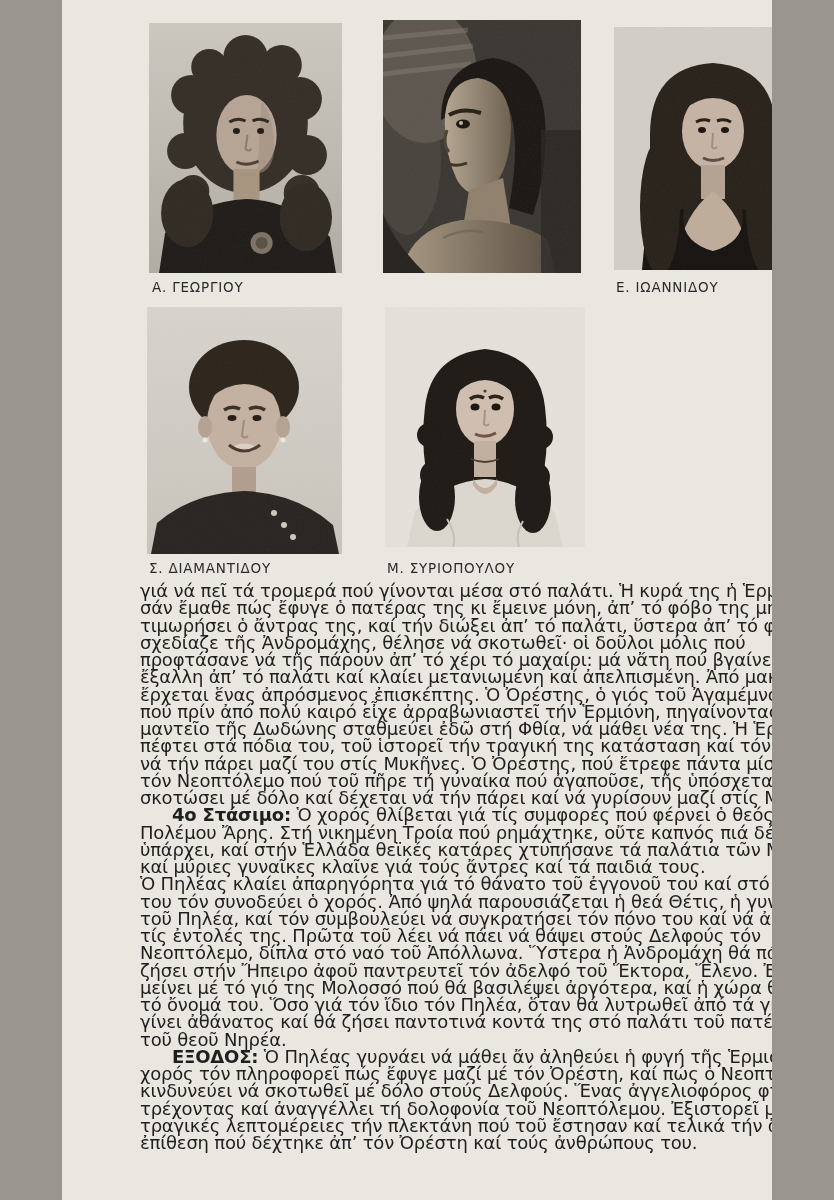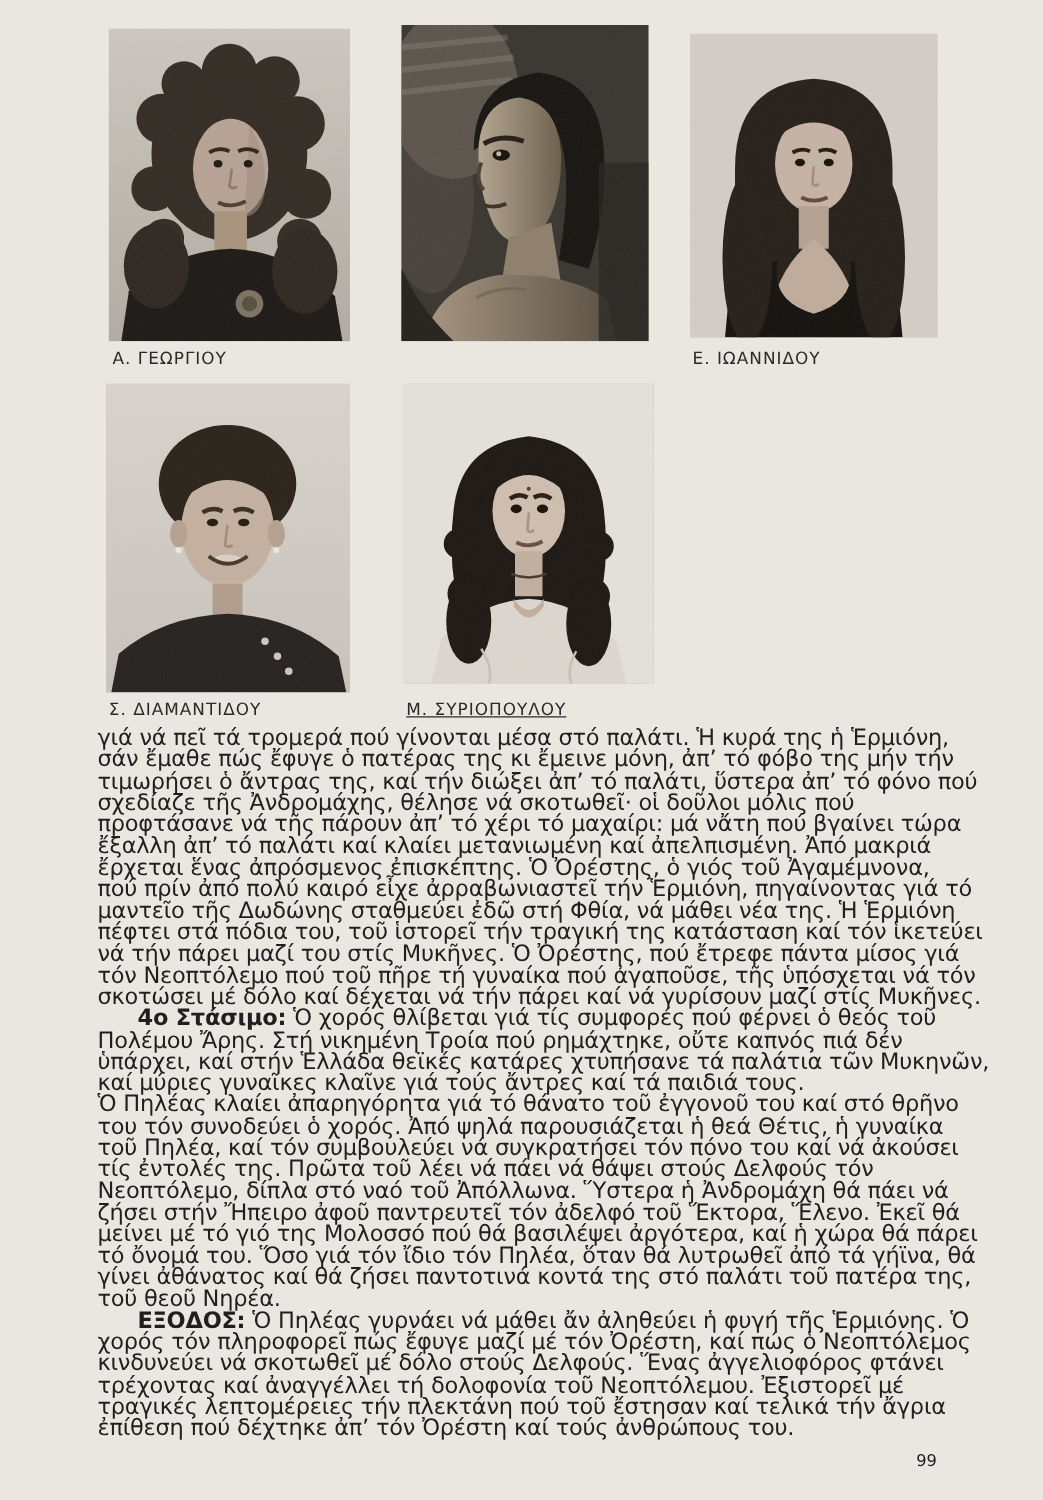--- a/index.html
+++ b/index.html
@@ -1,18 +1,18 @@
 <!DOCTYPE html>
 <html lang="el" style="--page-bg: #eae7e1; --text: #1f1f1f; --caption: #2a2a2a;"><head>
 <meta charset="utf-8">
 <style>
   html,body{margin:0;padding:0;background:#9a968f;}
   .page{
     position:relative;
-    width:834px;height:1200px;
+    width:710px;height:1200px;
     margin:0 auto;
     background:var(--page-bg,#eae7e1);
     overflow:hidden;
     font-family:"DejaVu Sans",sans-serif;
   }
   .photo{position:absolute;overflow:hidden;background:#c9c5bd;}
   .photo svg{display:block;width:100%;height:100%;}
   .caption{
     position:absolute;
     font-size:13.5px;
@@ -222,21 +222,21 @@
       <path d="M88,172 Q100,190 112,172 L112,178 Q100,196 88,178 Z" fill="#c2b09f"></path>
       <ellipse cx="52" cy="190" rx="18" ry="34" fill="#1d1813"></ellipse>
       <ellipse cx="148" cy="192" rx="18" ry="34" fill="#1d1813"></ellipse>
       <path d="M62,212 Q72,228 68,240" stroke="#c6c1b8" stroke-width="2" fill="none"></path>
       <path d="M138,214 Q130,228 134,240" stroke="#c6c1b8" stroke-width="2" fill="none"></path>
       <rect width="200" height="240" filter="url(#p5n)" opacity="0.12"></rect>
     </svg>
   </div>
 
   <div class="caption" style="left:87px;top:560px;text-align:center;">Σ. ΔΙΑΜΑΝΤΙΔΟΥ</div>
-  <div class="caption" style="left:325px;top:560px;text-decoration:underline;">Μ. ΣΥΡΙΟΠΟΥΛΟΥ</div>
+  <div class="caption" style="left:325px;top:560px;">Μ. ΣΥΡΙΟΠΟΥΛΟΥ</div>
 
   <div class="text-block">
     <p><span>γιά νά πεῖ τά τρομερά πού γίνονται μέσα στό παλάτι. Ἡ κυρά της ἡ Ἑρμιόνη,
 σάν ἔμαθε πώς ἔφυγε ὁ πατέρας της κι ἔμεινε μόνη, ἀπ’ τό φόβο της μήν τήν
 τιμωρήσει ὁ ἄντρας της, καί τήν διώξει ἀπ’ τό παλάτι, ὕστερα ἀπ’ τό φόνο πού
 σχεδίαζε τῆς Ἀνδρομάχης, θέλησε νά σκοτωθεῖ· οἱ δοῦλοι μόλις πού
 προφτάσανε νά τῆς πάρουν ἀπ’ τό χέρι τό μαχαίρι: μά νἄτη πού βγαίνει τώρα
 ἔξαλλη ἀπ’ τό παλάτι καί κλαίει μετανιωμένη καί ἀπελπισμένη. Ἀπό μακριά
 ἔρχεται ἕνας ἀπρόσμενος ἐπισκέπτης. Ὁ Ὀρέστης, ὁ γιός τοῦ Ἀγαμέμνονα,
 πού πρίν ἀπό πολύ καιρό εἶχε ἀρραβωνιαστεῖ τήν Ἑρμιόνη, πηγαίνοντας γιά τό

